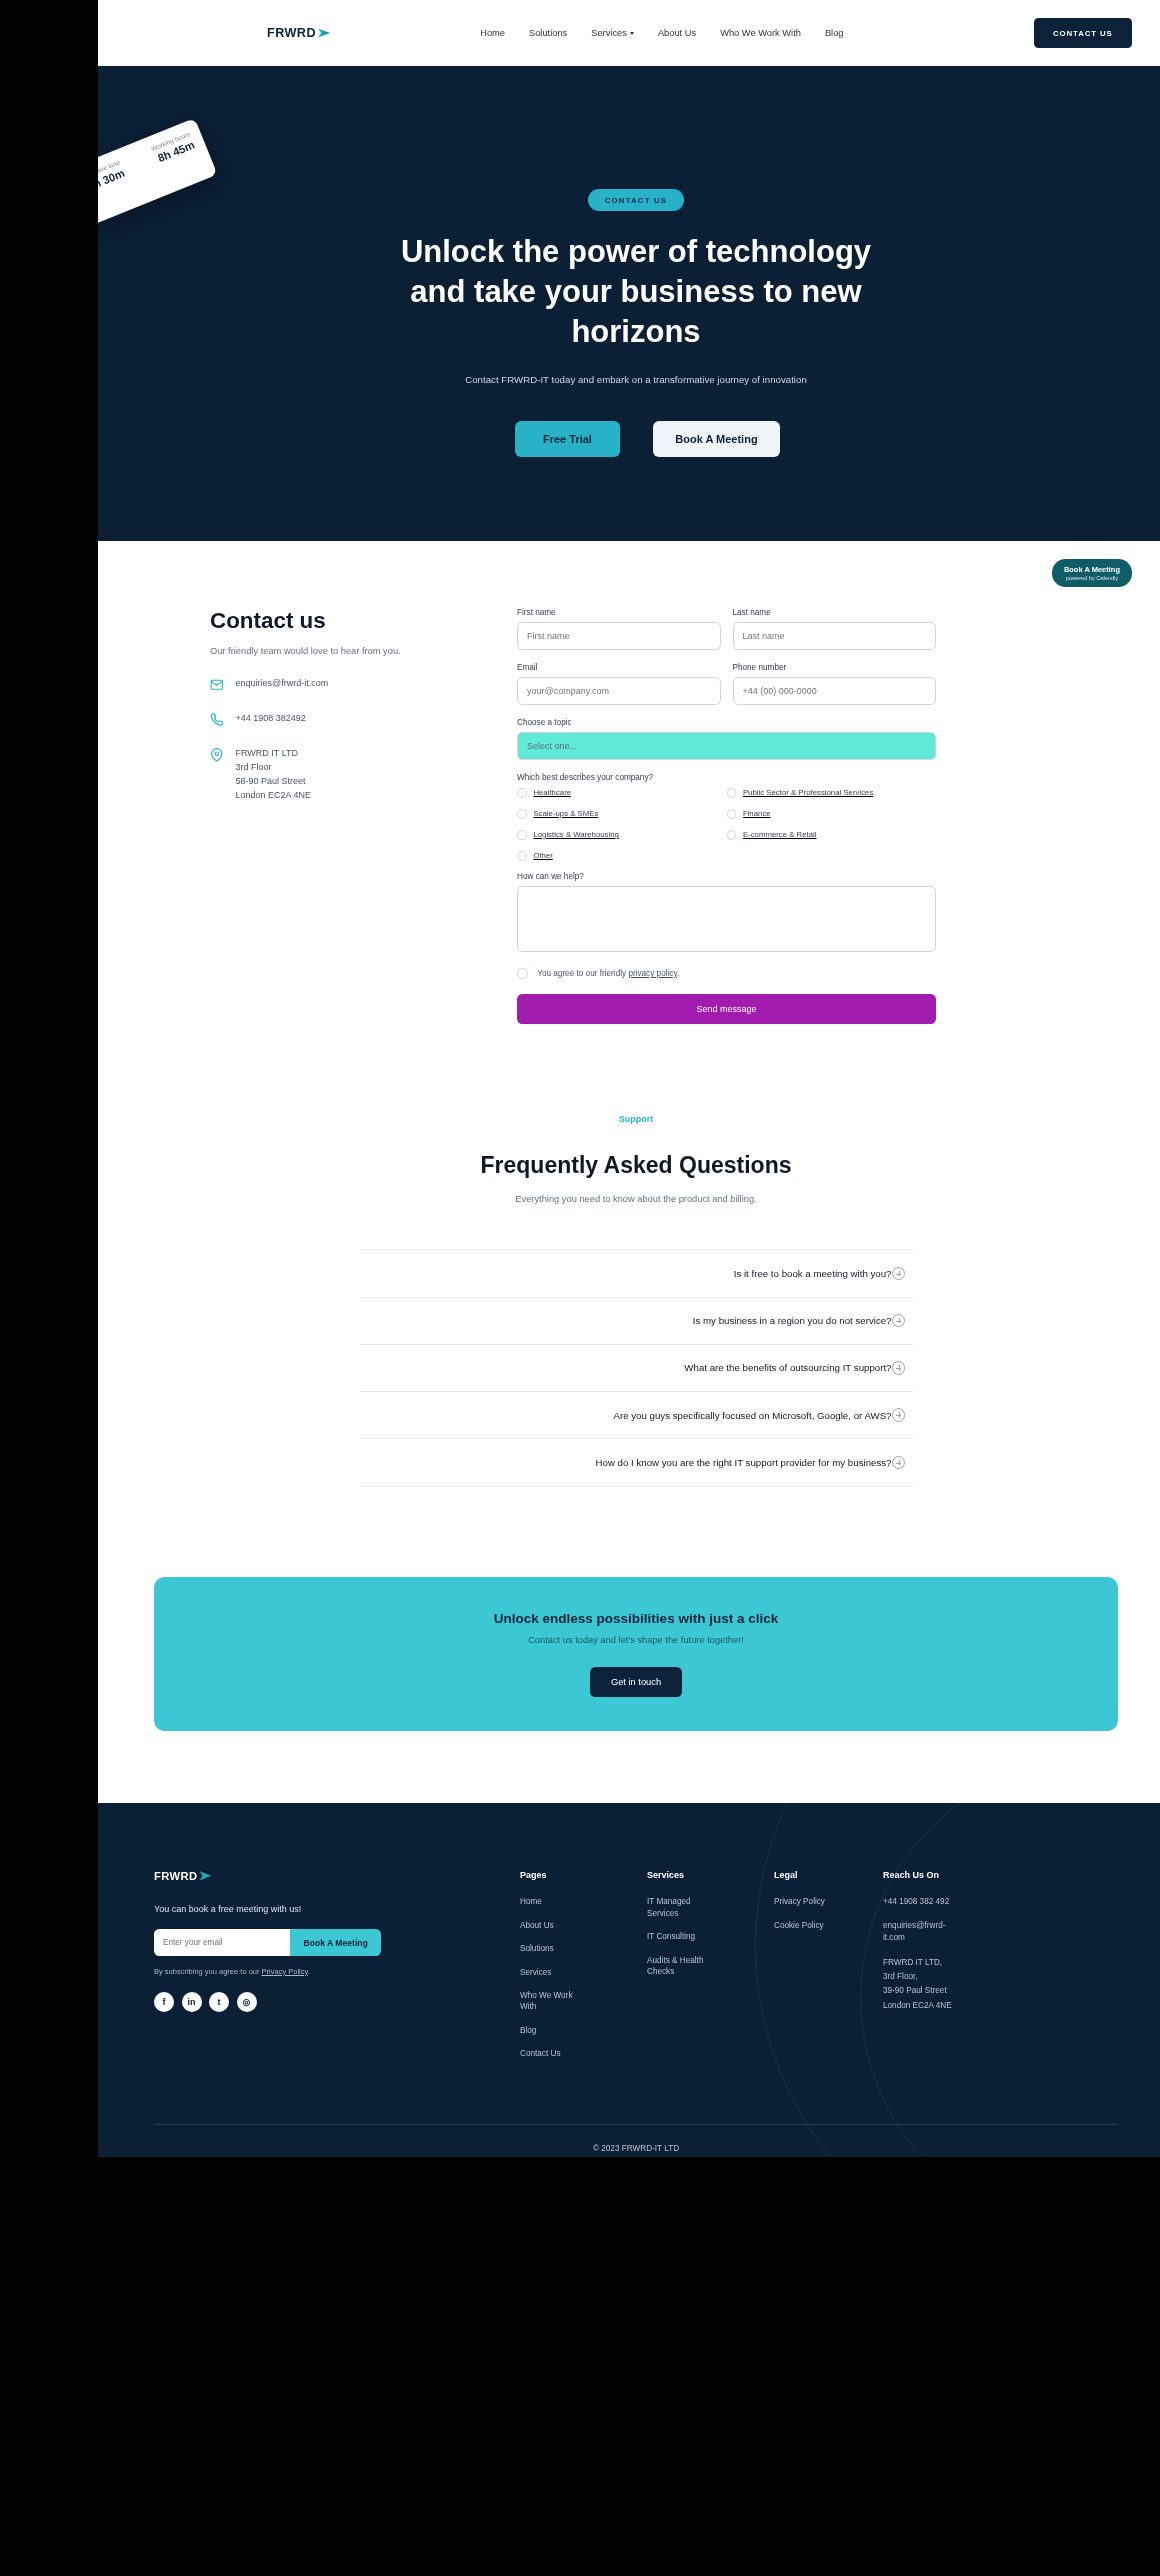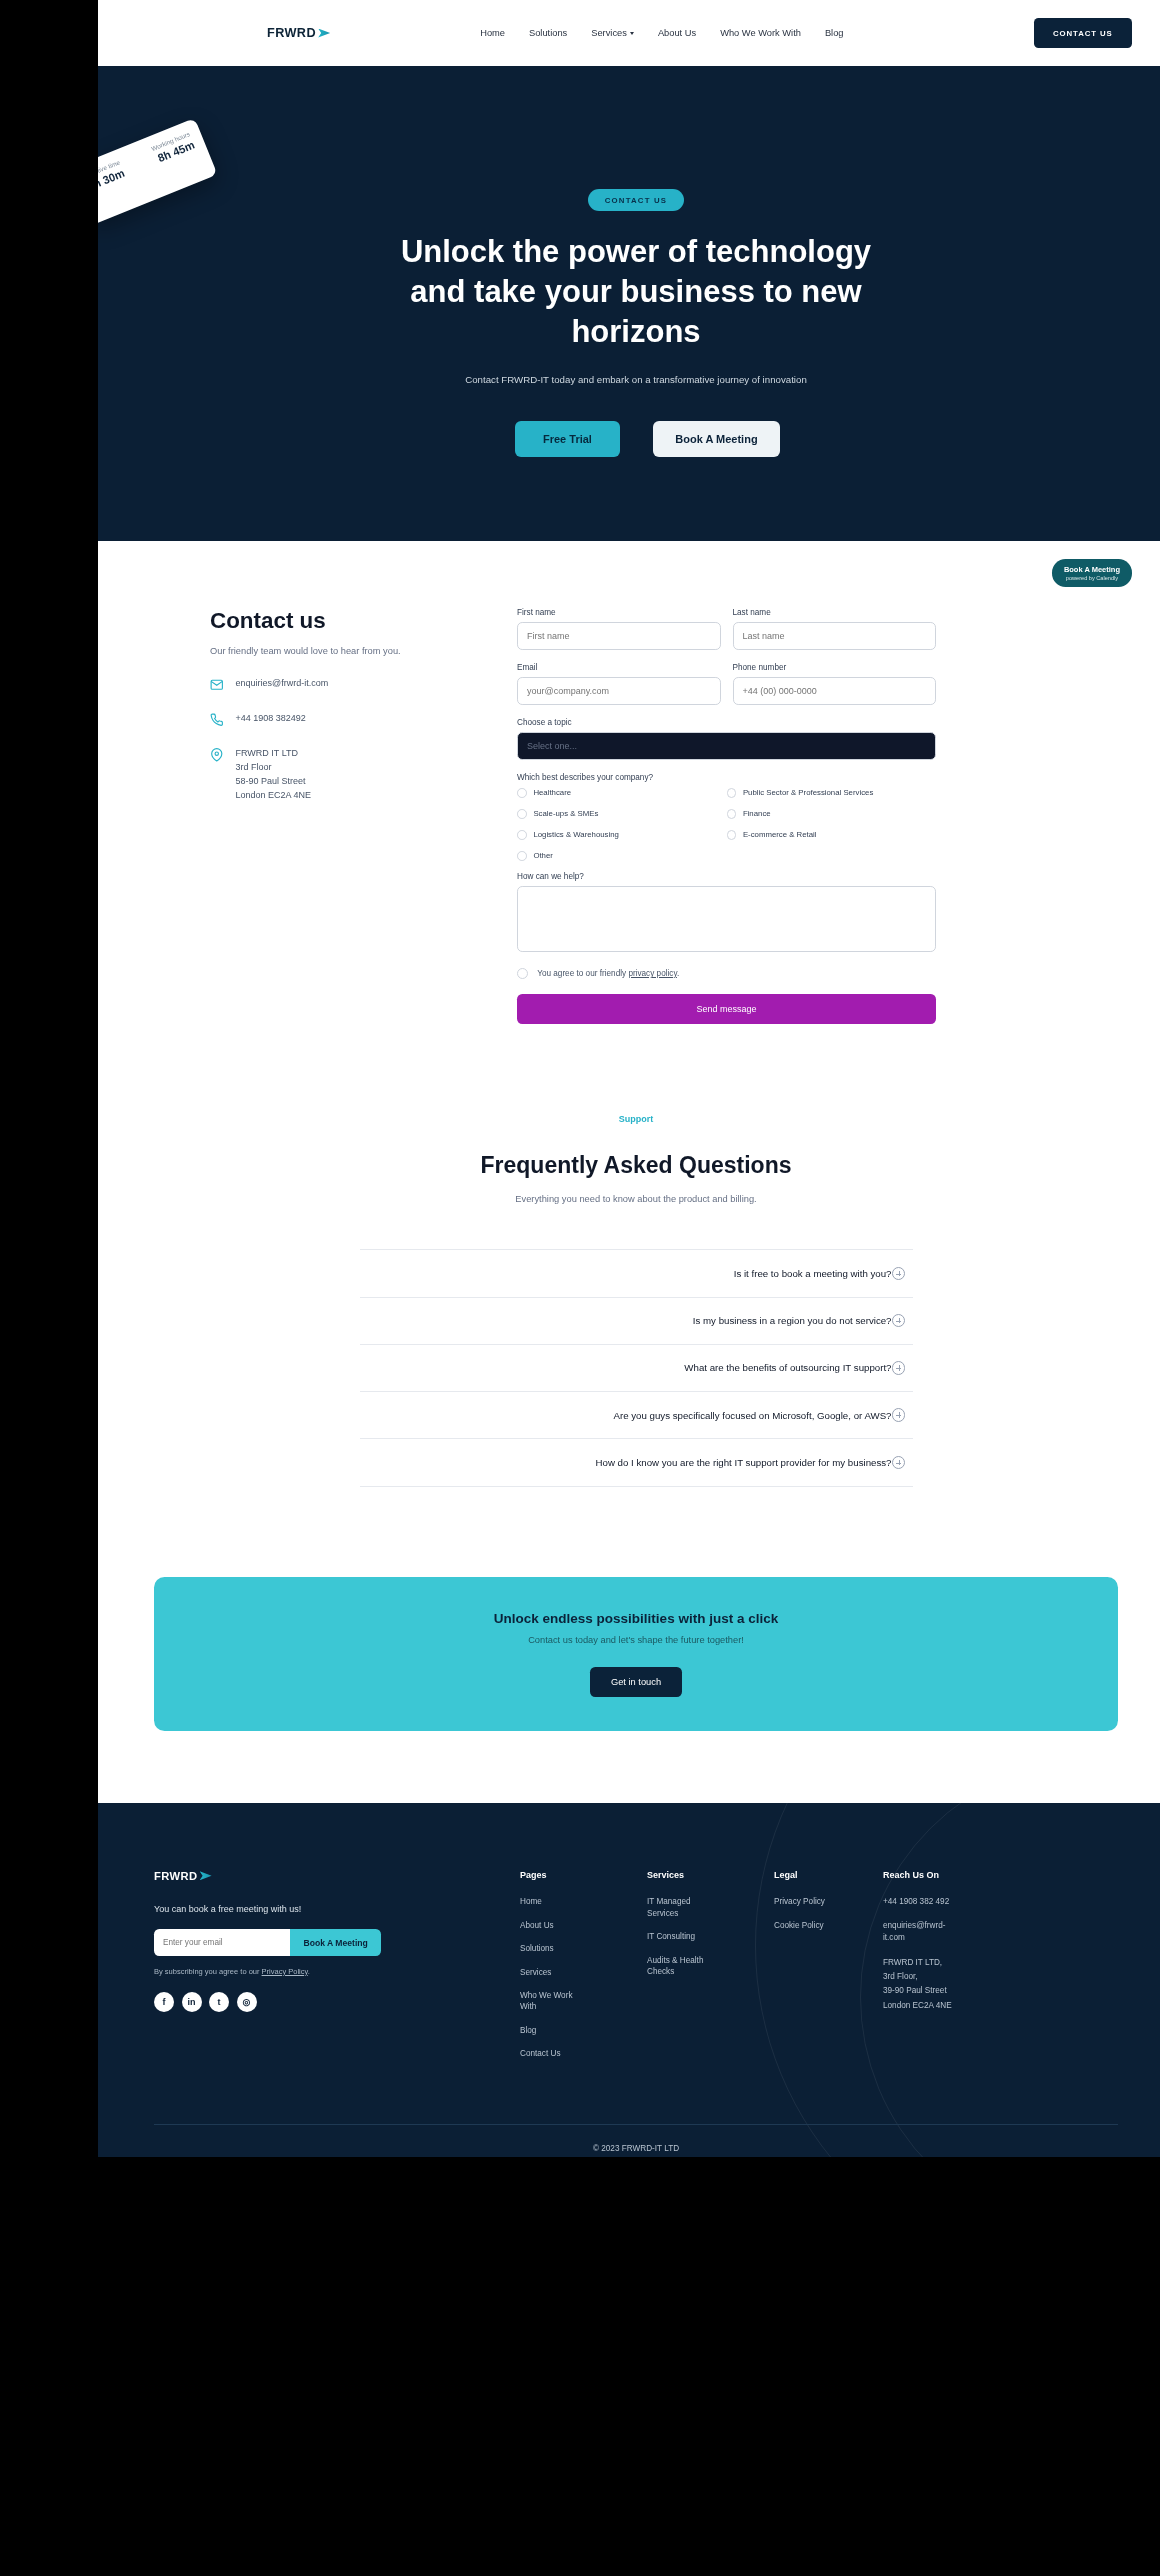--- a/index.html
+++ b/index.html
@@ -233,29 +233,30 @@
     background: #fff;
   }
   .f-select {
     width: 100%;
     height: 28px;
     border: 0.7px solid #d0d5dd;
     border-radius: 5.2px;
     padding: 0 9px;
     font-size: 9px;
     color: #667085;
-    background: #0f172a;
+    background: #5eead4;
     display: flex;
     align-items: center;
     cursor: pointer;
   }
   .radio-grid {
     display: flex;
     flex-wrap: wrap;
     margin-top: 6px;
+    text-decoration: underline;
   }
   .radio-item {
     width: 50%;
     display: flex;
     align-items: center;
     gap: 6.7px;
     margin-bottom: 10.5px;
     cursor: pointer;
   }
   .radio-dot {

